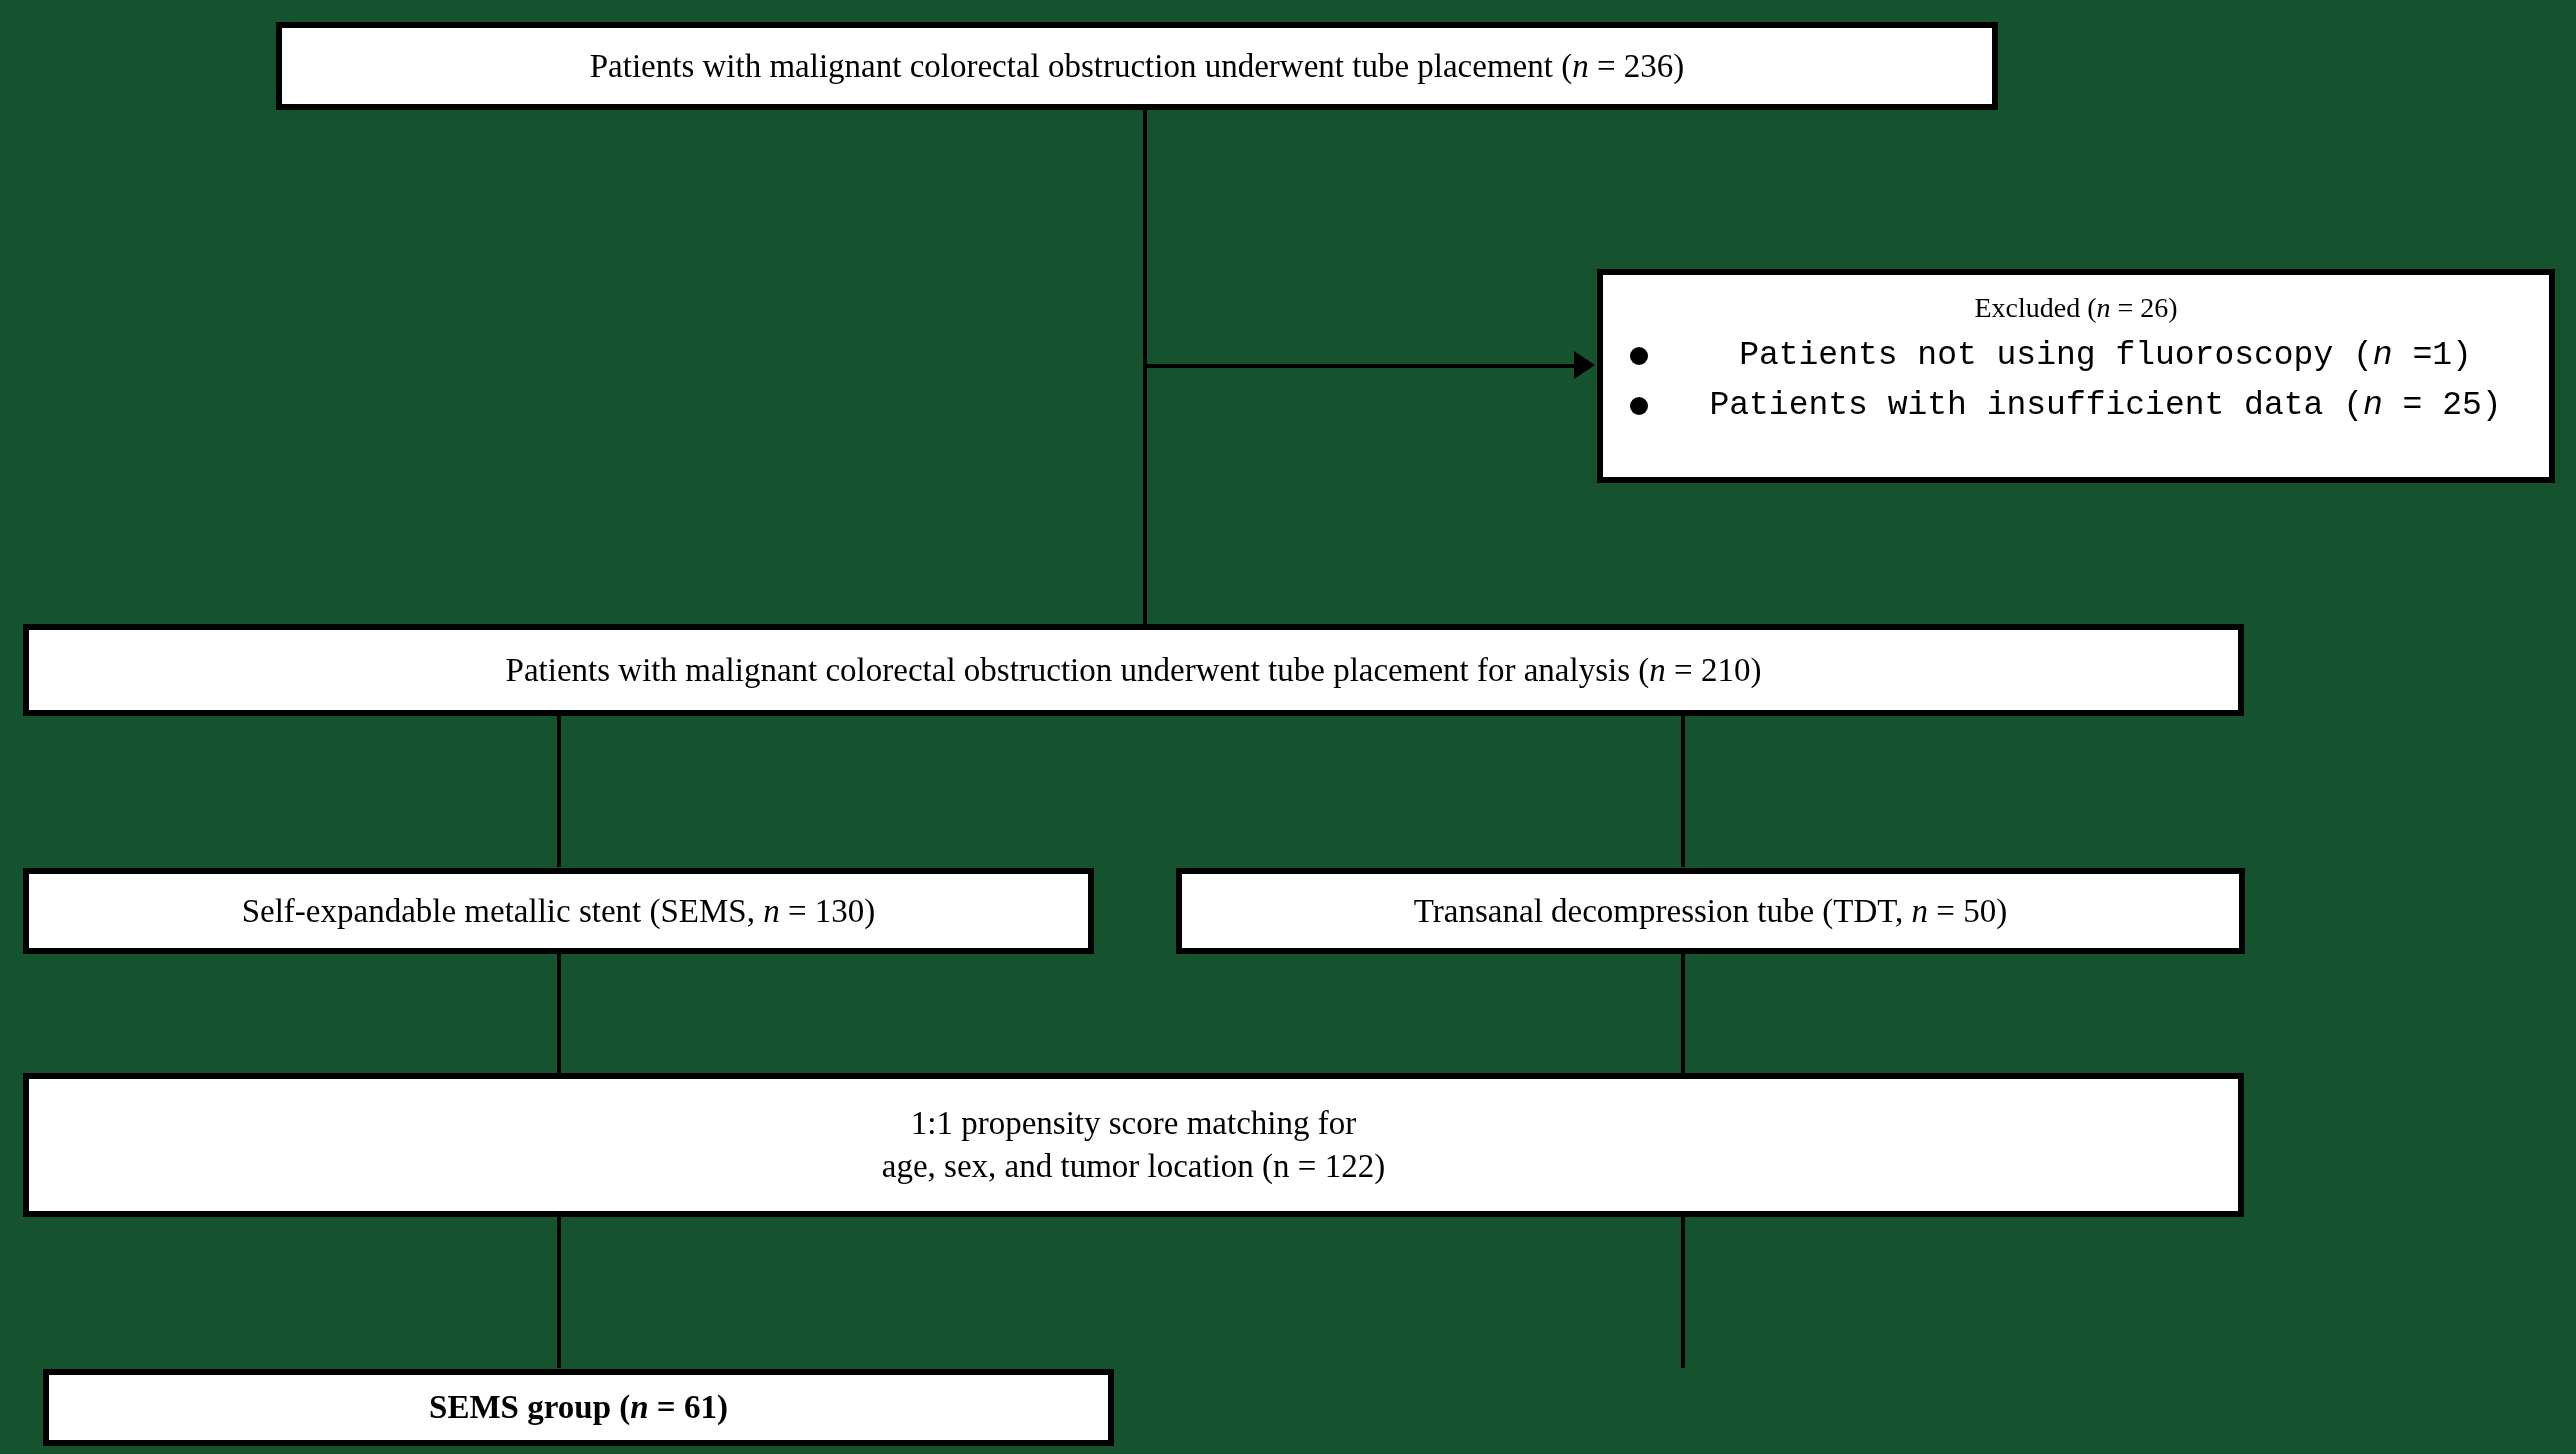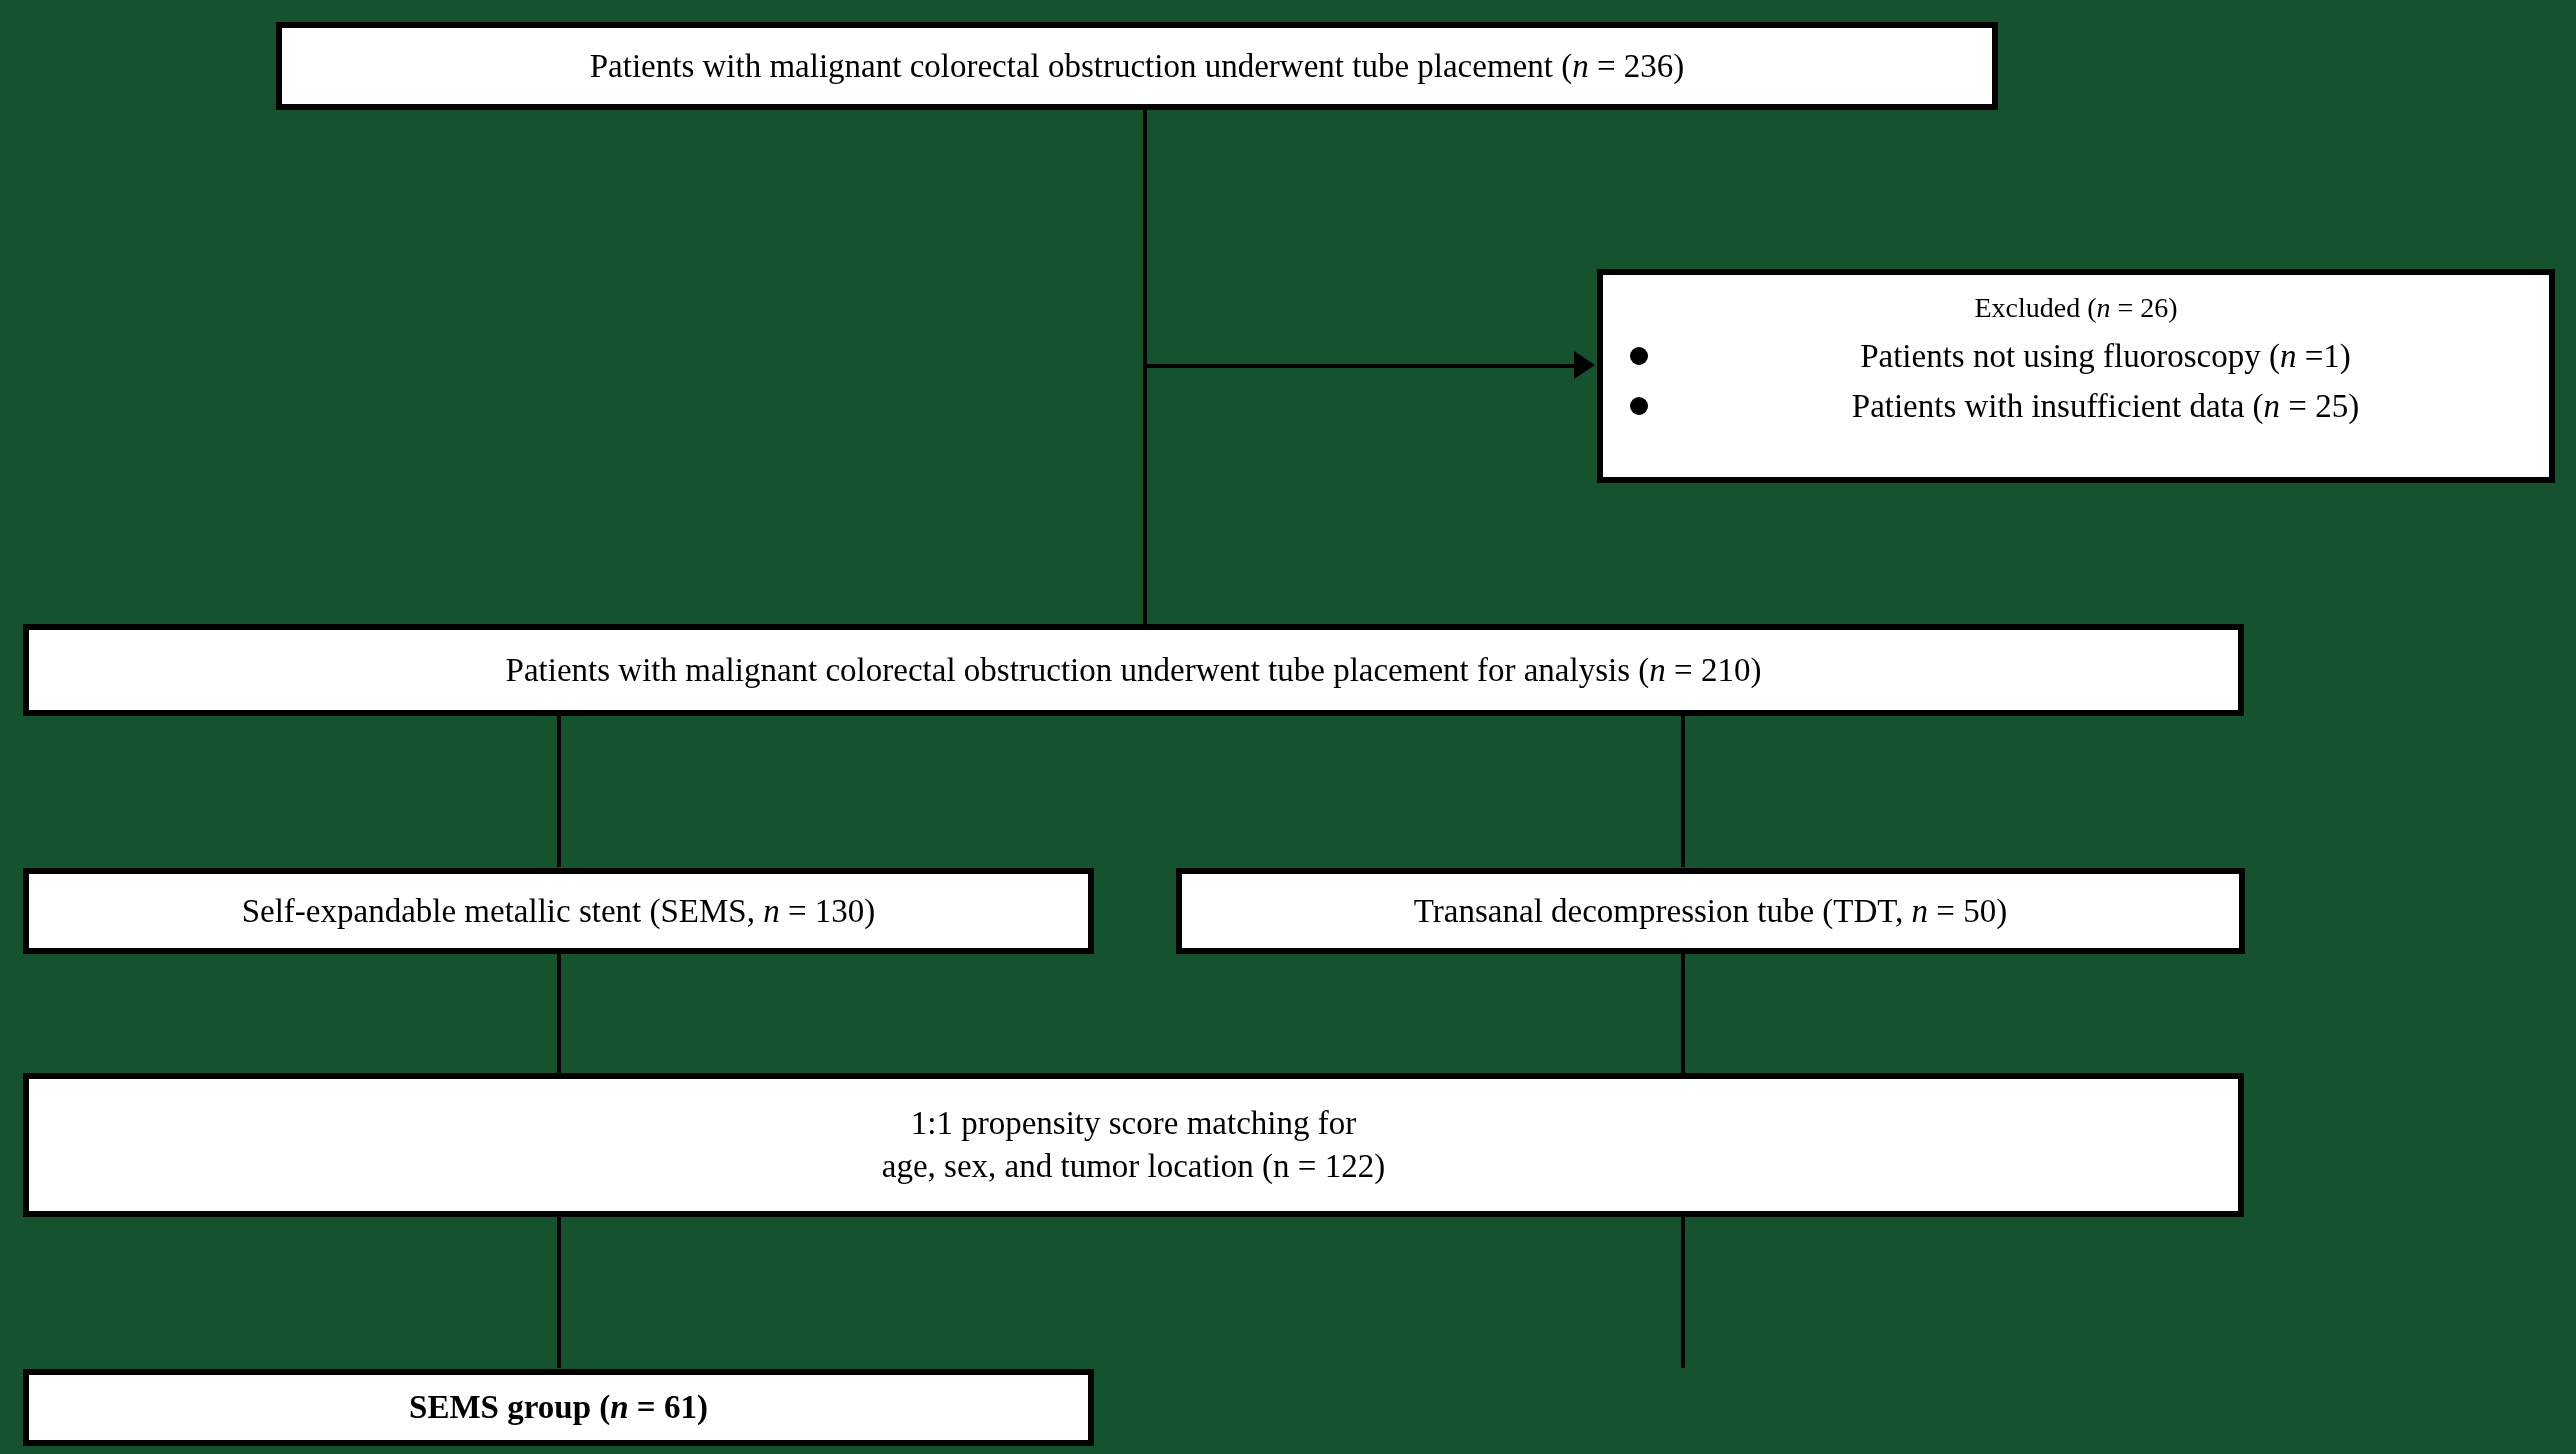--- a/index.html
+++ b/index.html
@@ -26,37 +26,38 @@
     border: 6.3px solid #000000;
     display: flex;
     align-items: center;
     justify-content: center;
     text-align: center;
     line-height: 1.30;
     font-size: 33px;
     z-index: 5;
   }
   .node .txt { display: block; width: 100%; padding: 0 9.8px; }
-  .node.bold { font-weight: bold; }
+  .node.bold { font-weight: bold; margin-left: 20px; }
 
   .node.listbox {
     display: block;
     padding: 12.6px 0 7px 0;
   }
   .listbox .headline {
     display: block;
     text-align: center;
     font-size: 28px;
     line-height: 1.30;
     margin: 2.8px 0 7px 0;
   }
   .listbox ul {
     list-style: none;
     margin: 0;
     padding: 0 18px 0 24px;
+    font-family: Liberation Mono, monospace;
   }
   .listbox li {
     position: relative;
     font-size: 33px;
     line-height: 1.34;
     padding-left: 53px;
     margin: 0 0 5.6px 0;
     white-space: nowrap;
   }
   .listbox li .bullet {

